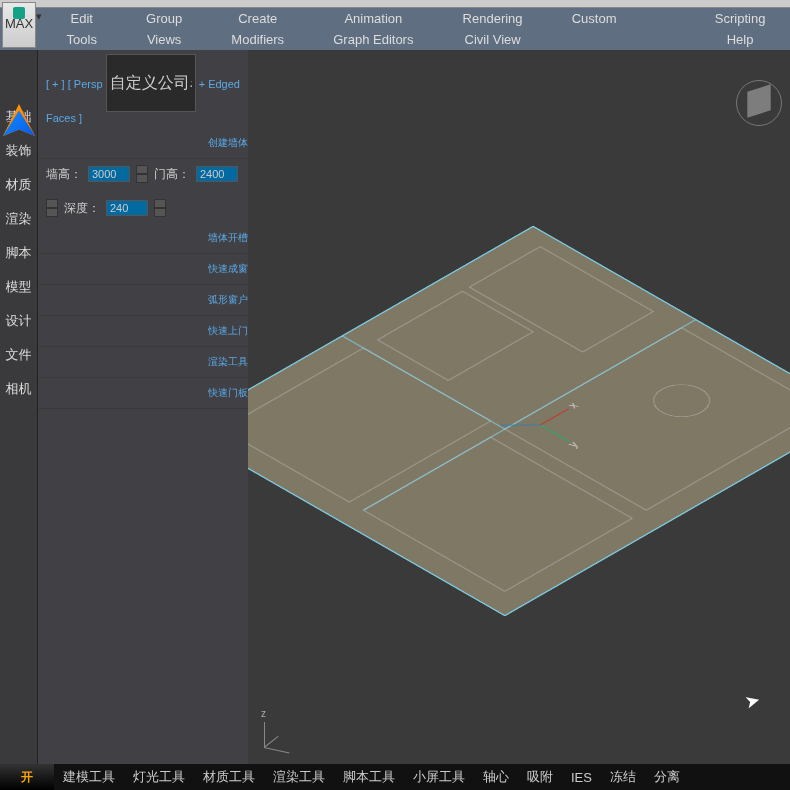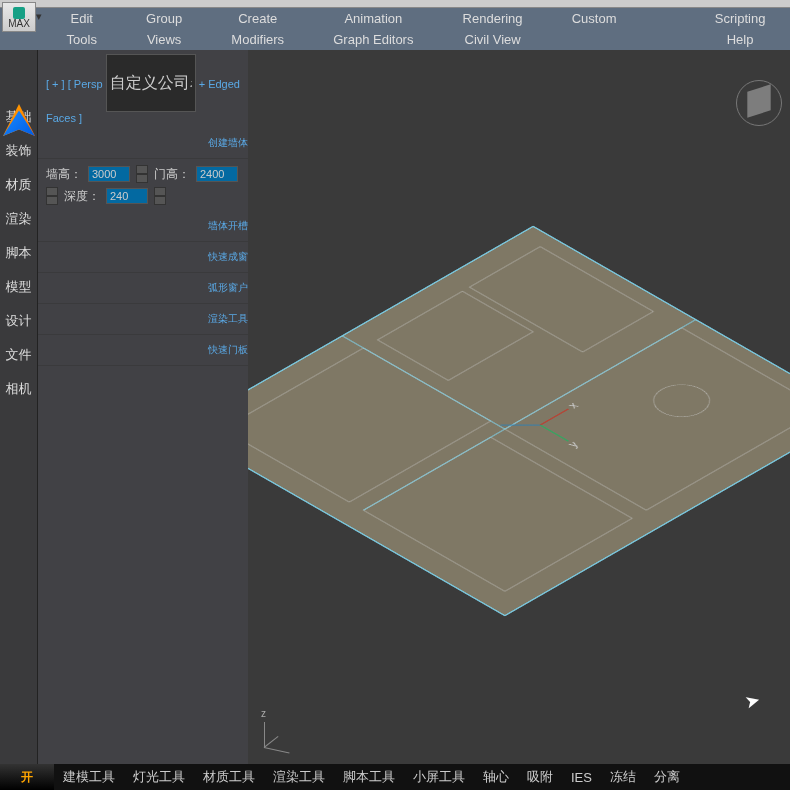--- a/index.html
+++ b/index.html
@@ -1,37 +1,37 @@
 <!DOCTYPE html>
 <html><head>
 <meta charset="utf-8">
 <style>
   * { margin: 0; padding: 0; box-sizing: border-box; font-family: "Microsoft YaHei", Arial, sans-serif; }
   body { width: 790px; height: 790px; background: #333; overflow: hidden; position: relative; }
 
   .topstrip { height: 8px; background: #ccc; border-bottom: 1px solid #888; }
-  .maxicon { position: absolute; top: 2px; left: 2px; width: 34px; height: 30px; background: linear-gradient(#e8e8e8,#ccc); border: 1px solid #888; z-index: 50; font-size: 10px; text-align: center; line-height: 42px; color: #333; }
+  .maxicon { position: absolute; top: 2px; left: 2px; width: 34px; height: 46px; background: linear-gradient(#e8e8e8,#ccc); border: 1px solid #888; z-index: 50; font-size: 13px; text-align: center; line-height: 42px; color: #333; }
   .maxicon::before { content:""; position:absolute; top:4px; left:50%; margin-left:-6px; width:12px; height:12px; background:#16a085; border-radius:2px; }
   .dropdown { position:absolute; top:10px; left:36px; font-size:11px; color:#333; z-index:50; }
 
   .menubar { height: 42px; background: #5f6e80; color: #ddd; padding-left: 42px; display: flex; flex-wrap: wrap; align-items: center; font-size: 13px; flex-direction: column; }
   .menubar span { padding: 3px 12px; cursor: pointer; }
 
   .content { position: absolute; top: 50px; left: 0; right: 0; bottom: 26px; background: #3a3a3c; display: flex; }
 
   .leftcol { width: 38px; background: #3a3a3c; display:flex; flex-direction:column; align-items:center; padding-top:50px; border-right:1px solid #222;}
   .leftcol div { color:#ddd; font-size:13px; writing-mode:horizontal-tb; padding:8px 0; cursor:pointer; text-align:center; width:100%; }
   .logo { position:absolute; top:54px; left:3px; width:32px; height:32px; background:linear-gradient(135deg,#ffa500,#ff6a00); clip-path:polygon(0 100%,50% 0,100% 100%,50% 80%); z-index:30;}
   .logo::after{content:"";position:absolute;inset:0;background:linear-gradient(135deg,#1e90ff,#005ce6);clip-path:polygon(50% 20%,100% 100%,0 100%);}
 
   .panel { width: 210px; background: rgba(70,70,75,0.6); color:#ccc; font-size:13px; }
   .panel-head { padding: 4px 8px; font-size:11px; color:#5aa9e6; }
   .panel-head input { background:#2a2a2a; border:1px solid #555; color:#ccc; font-size:16px; width:90px; padding:19px 3px;}
   .plabel { color:#5aa9e6; text-align:right; padding:8px 0; cursor:pointer; border-bottom:1px solid #3a3a3c; font-size:10px;}
-  .params { padding:6px 8px; font-size:12px; color:#ccc; display:flex; flex-wrap:wrap; gap:4px 6px; align-items:center;}
+  .params { padding:6px 8px; font-size:12px; color:#ccc; display:flex; flex-wrap:wrap; gap:16px 6px; align-items:center;}
   .params input { width:42px; background:#0369a1; border:1px solid #555; color:#ccc; font-size:11px; padding:1px 3px;}
   .spin { width:12px; height:18px; background:#555; display:inline-flex; flex-direction:column; }
   .spin i{flex:1;border:1px solid #333;}
 
   .viewport { flex:1; background:#3a3a3a; position:relative; overflow:hidden;}
   .axis-small { position:absolute; left:10px; bottom:10px; width:40px; height:40px;}
   .axis-small .z{position:absolute;left:6px;bottom:6px;width:1px;height:26px;background:#888;}
   .axis-small .z::after{content:"z";position:absolute;top:-14px;left:-3px;color:#aaa;font-size:10px;}
   .axis-small .x{position:absolute;left:6px;bottom:6px;width:26px;height:1px;background:#888;transform:rotate(12deg);transform-origin:left;}
   .axis-small .y{position:absolute;left:6px;bottom:6px;width:18px;height:1px;background:#888;transform:rotate(-38deg);transform-origin:left;}
@@ -114,20 +114,21 @@
       <span>深度：</span>
       <input value="240" style="">
       <span class="spin">
           <i></i>
           <i></i>
         </span>
     </div>
     <div class="plabel">墙体开槽</div>
     <div class="plabel">快速成窗</div>
     <div class="plabel">弧形窗户</div>
+    <div class="plabel">快速上门</div>
     <div class="plabel">渲染工具</div>
     <div class="plabel">快速门板</div>
   </div>
 
   <div class="viewport">
     <div class="cube-gizmo">
       <div class="ring"></div>
         <div class="c"></div>
     </div>
     <div class="floor">

